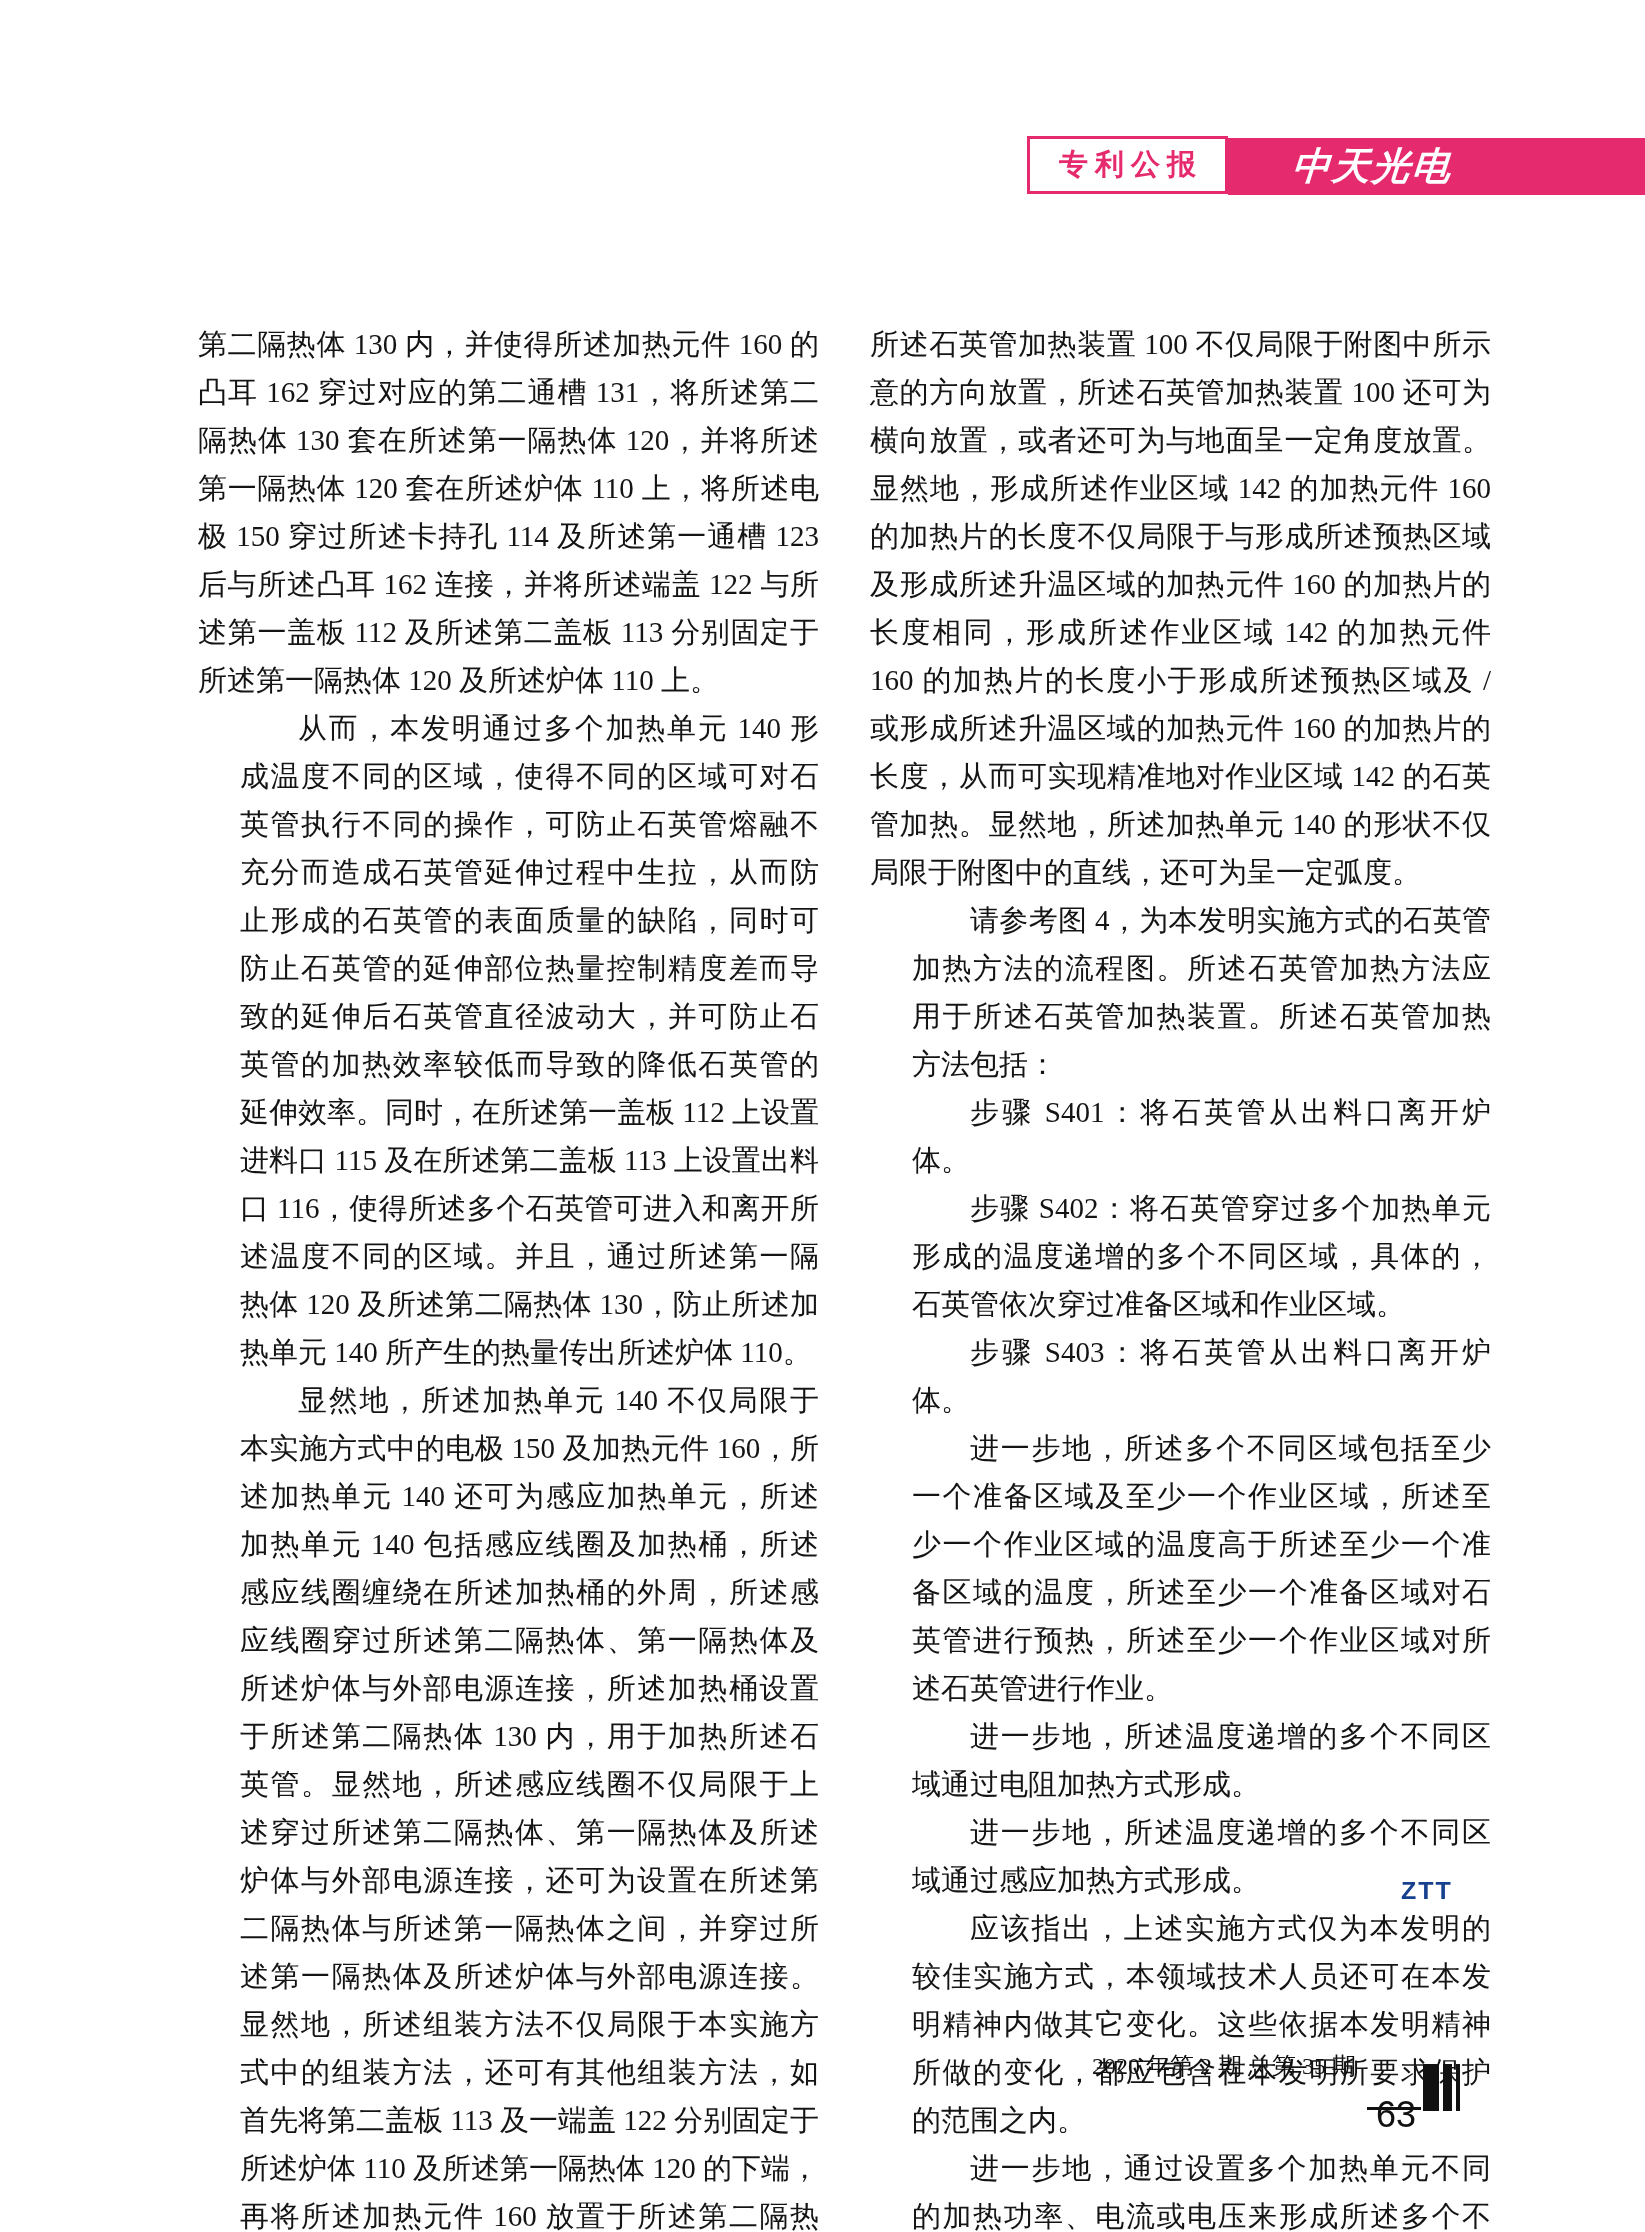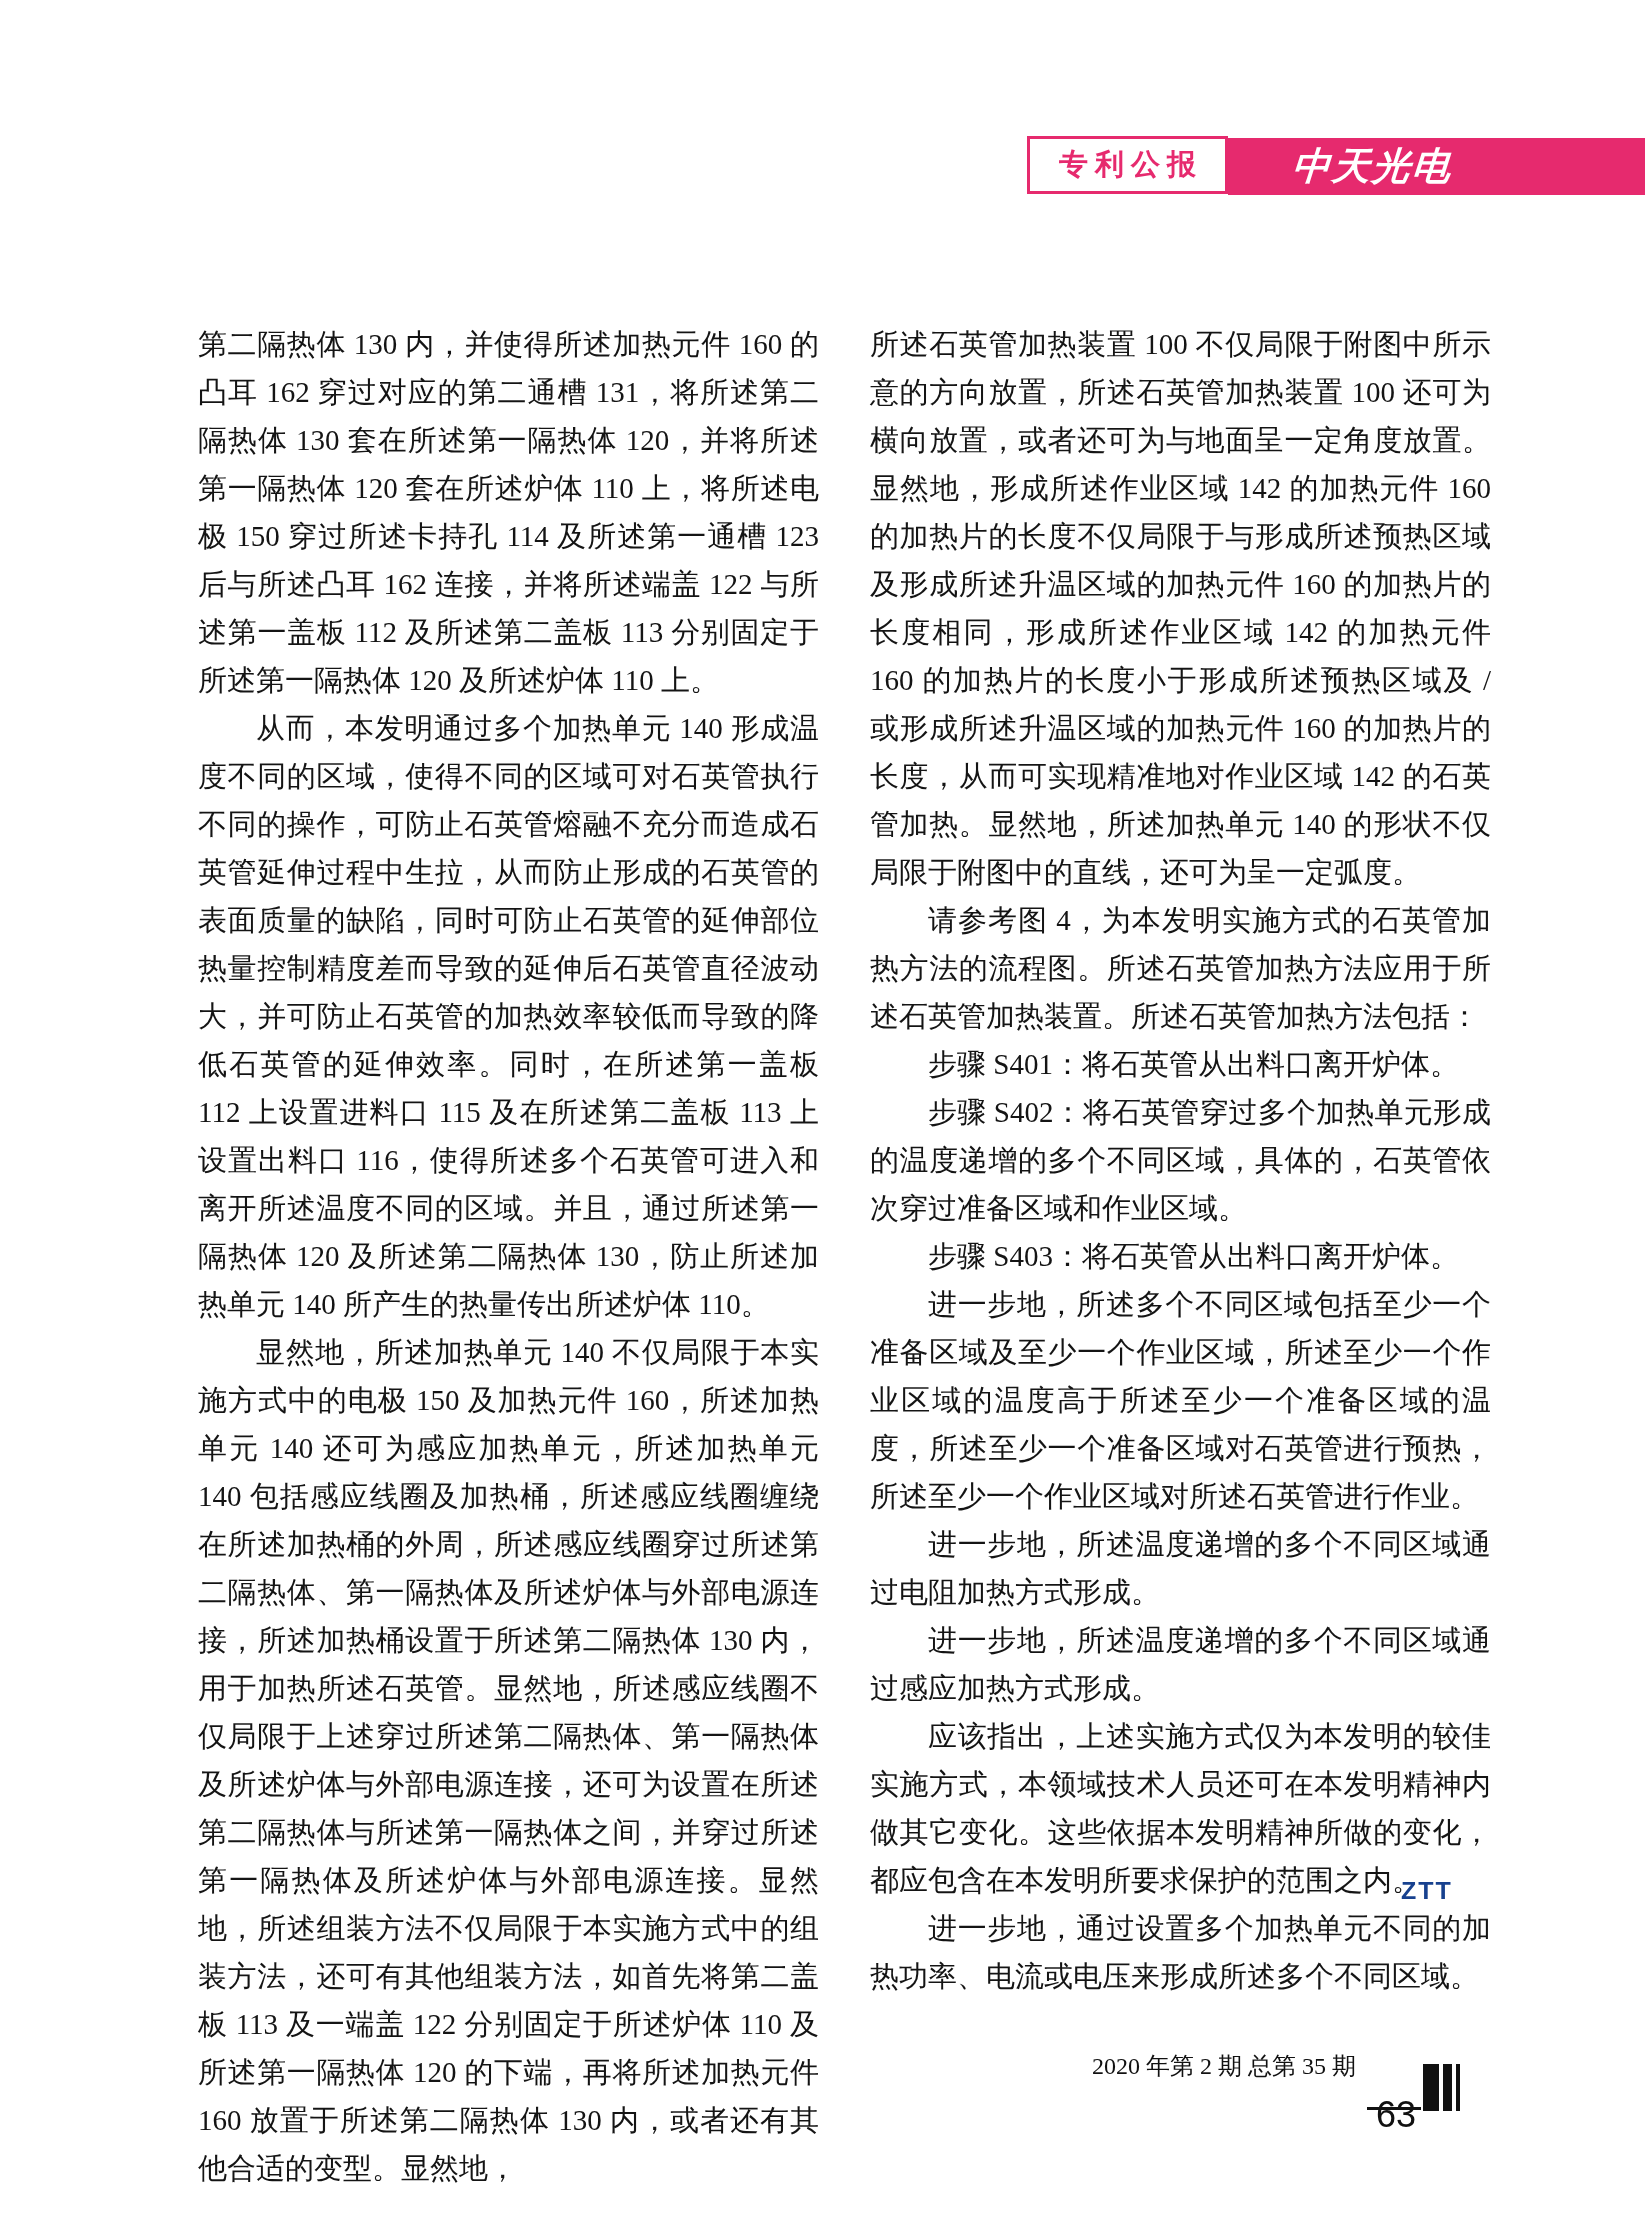--- a/index.html
+++ b/index.html
@@ -58,21 +58,21 @@
     top:320px;
     width:621px;
     font-size:29px;
     line-height:48px;
     text-align:justify;
     color:var(--ink);
   }
   .col-left{left:198px;}
   .col-right{left:870px;}
   .col p{margin:0;padding:0;}
-  .col p.indent{text-indent:2em;}
+  .col p.indent{text-indent:2em;margin-left:42px;}
   
   .ztt-mark{
     position:absolute;
     left:1401px; top:1877px;
     color:var(--brand-blue);
     font-family:"Liberation Sans","DejaVu Sans",sans-serif;
     font-weight:bold;
     font-size:25px;
     letter-spacing:2px;
     transform:scaleY(0.92);

